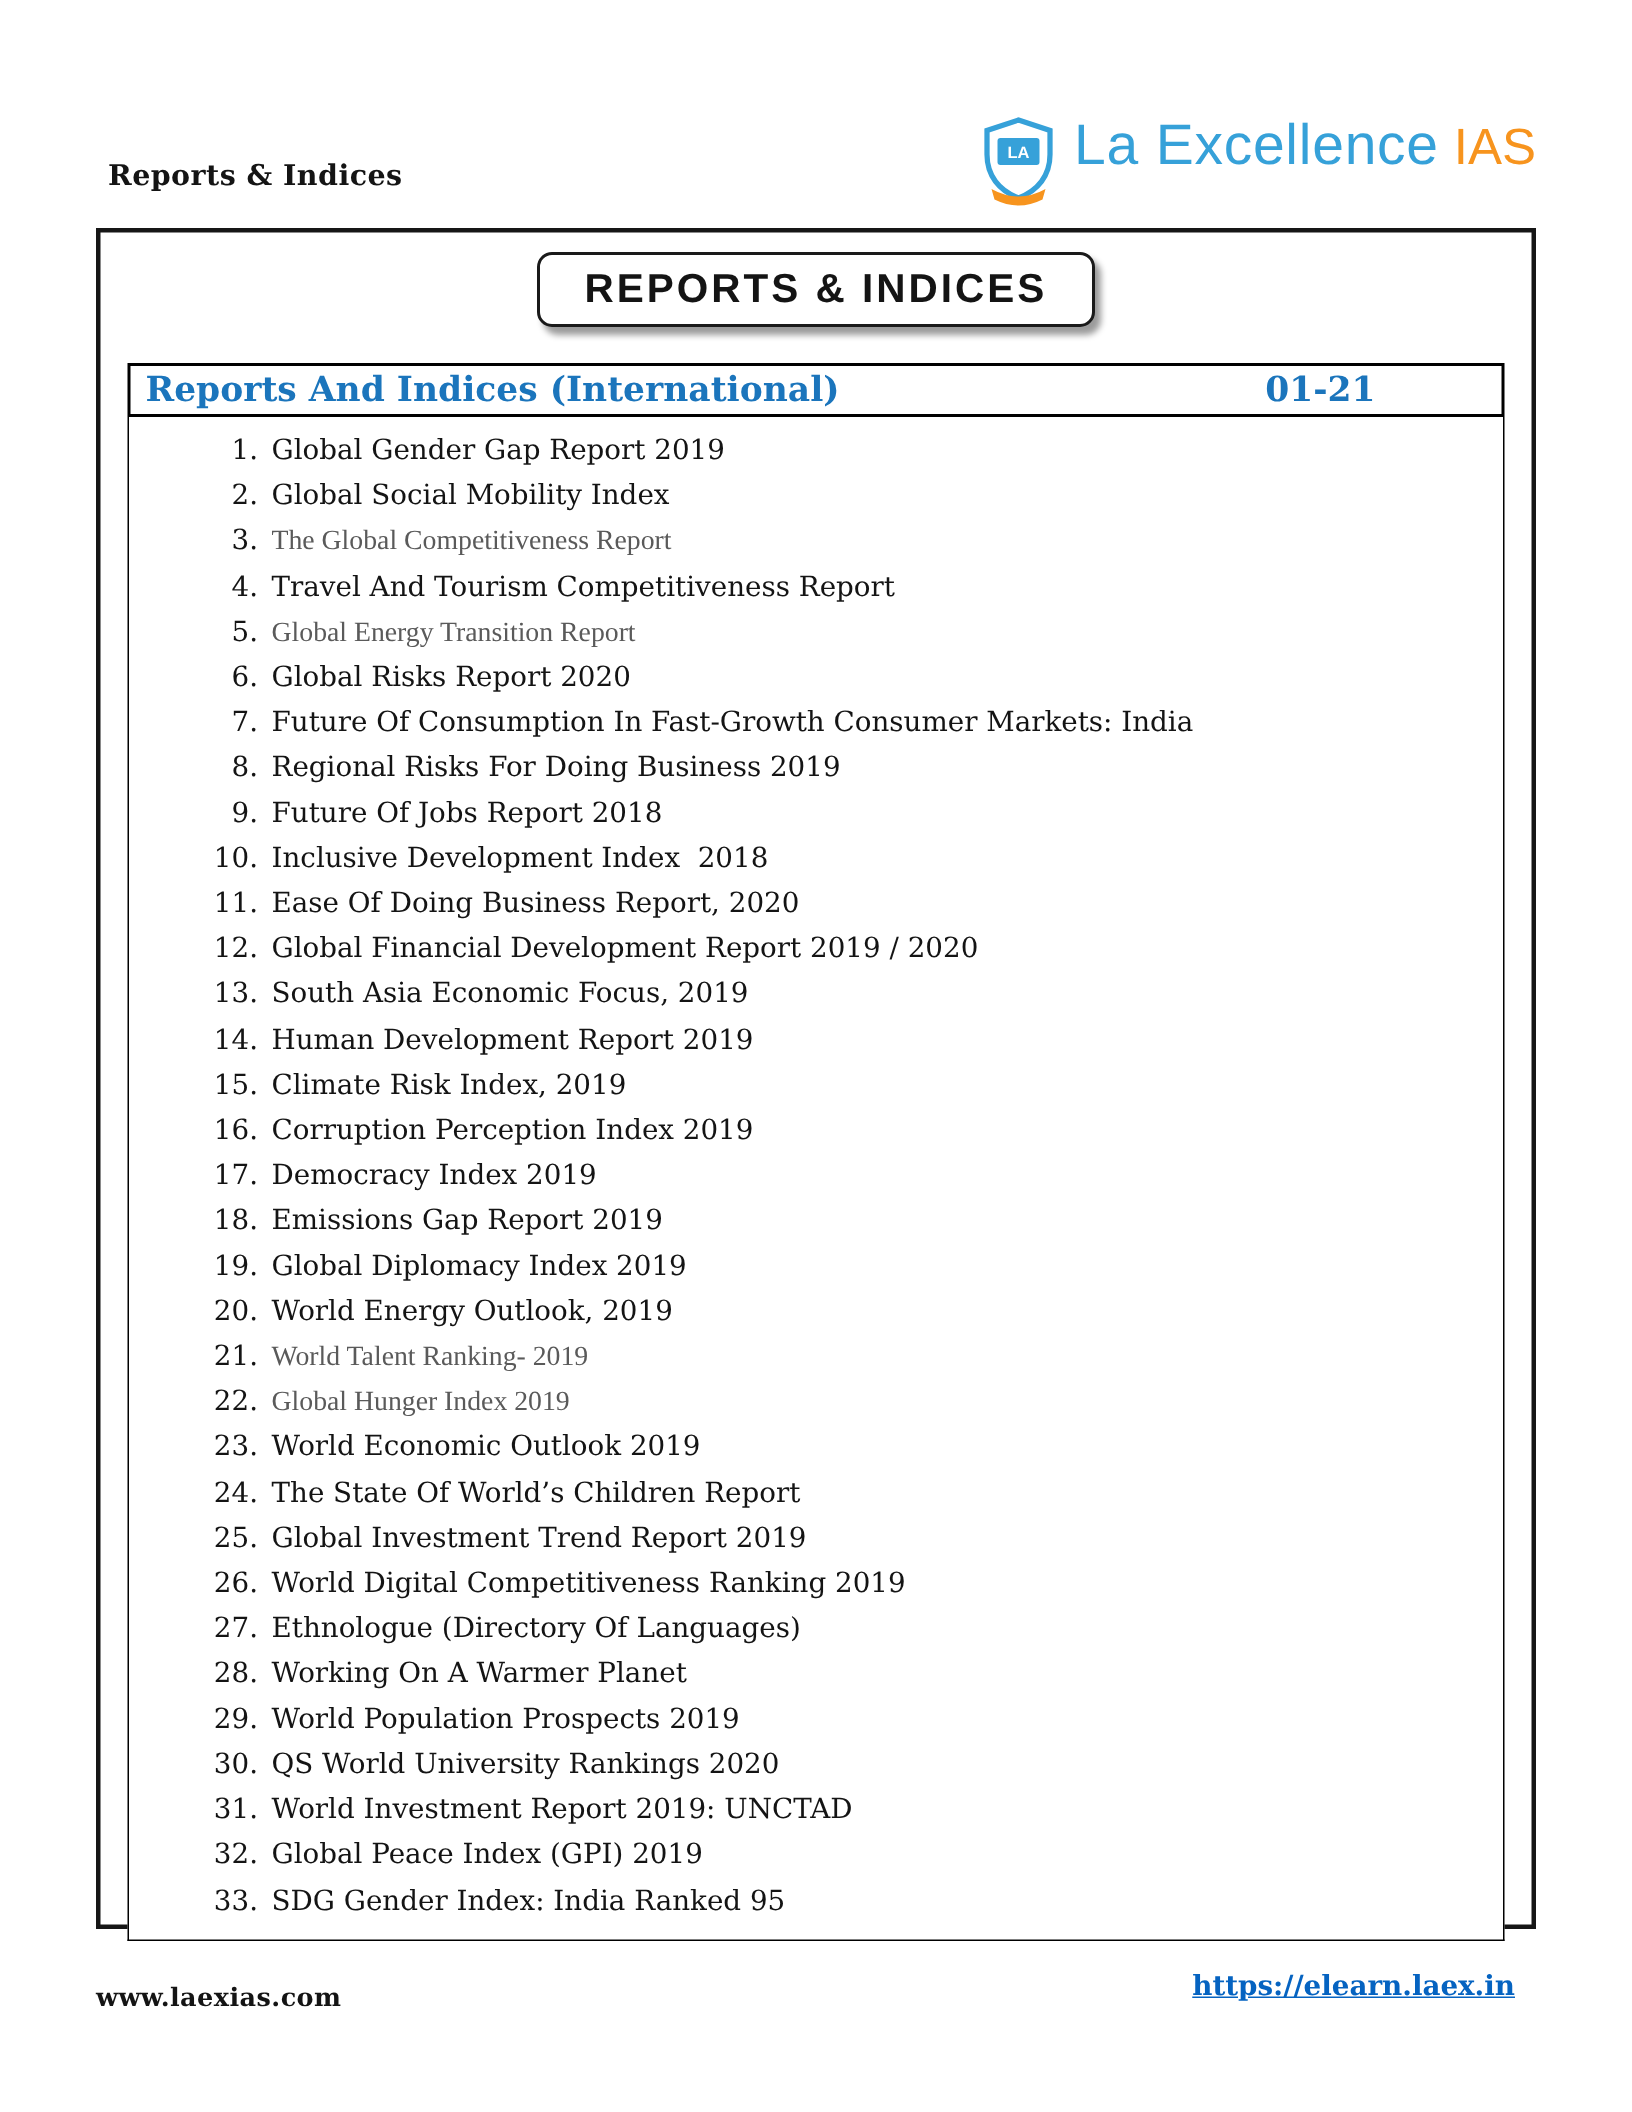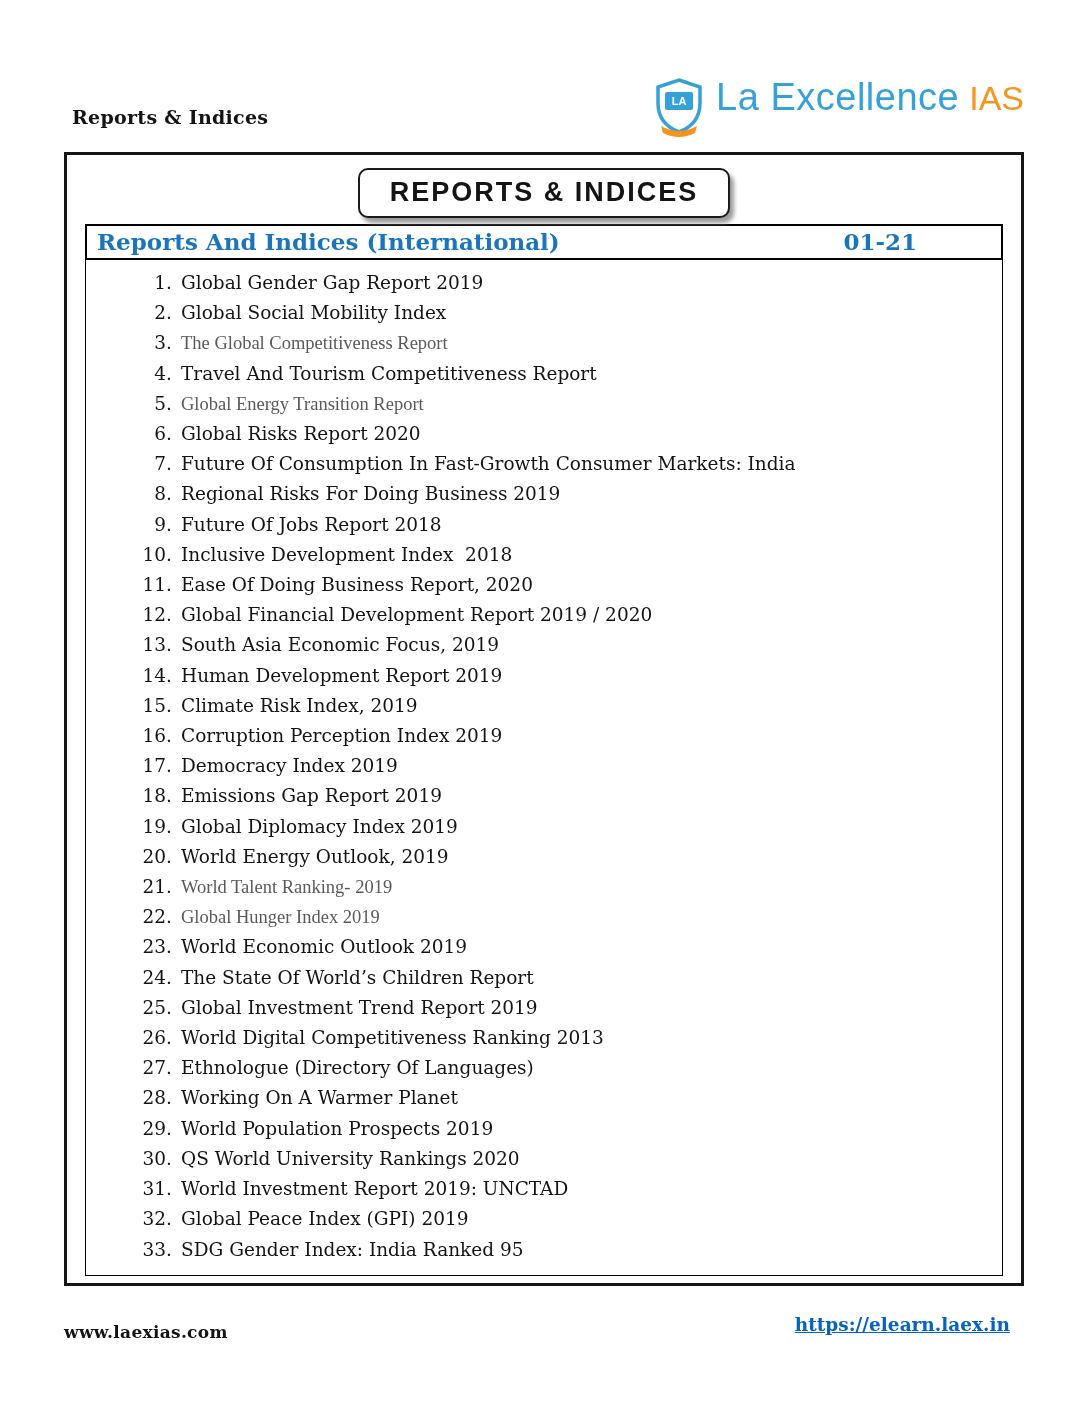--- a/index.html
+++ b/index.html
@@ -35,21 +35,21 @@
   .title-banner{
     display:inline-block;
     font-family:"Liberation Sans",sans-serif;
     font-weight:bold;font-size:27px;letter-spacing:2px;
     border:2px solid #1a1a1a;border-radius:10px;
     padding:7px 30px 8px 30px;
     box-shadow:4px 5px 4px #9b9b9b;
     background:#fff;
   }
 
-  .section-wrap{margin:6px 18px 0 18px;}
+  .section-wrap{margin:24px 18px 0 18px;}
   .section-header{
     border:2px solid #000;
     display:flex;justify-content:space-between;align-items:center;
     padding:2px 12px 3px 10px;
     background:#fff;
   }
   .sh-title{color:var(--section-blue);font-weight:bold;font-size:23px;}
   .sh-range{color:var(--section-blue);font-weight:bold;font-size:23px;margin-right:72px;}
 
   .report-list{
@@ -202,21 +202,21 @@
           <div class="list-item">
     <span class="item-num">24.</span>
     <span class="item-text">The State Of World’s Children Report</span>
   </div>
           <div class="list-item">
     <span class="item-num">25.</span>
     <span class="item-text">Global Investment Trend Report 2019</span>
   </div>
           <div class="list-item">
     <span class="item-num">26.</span>
-    <span class="item-text">World Digital Competitiveness Ranking 2013</span>
+    <span class="item-text">World Digital Competitiveness Ranking 2019</span>
   </div>
           <div class="list-item">
     <span class="item-num">27.</span>
     <span class="item-text">Ethnologue (Directory Of Languages)</span>
   </div>
           <div class="list-item">
     <span class="item-num">28.</span>
     <span class="item-text">Working On A Warmer Planet</span>
   </div>
           <div class="list-item">

